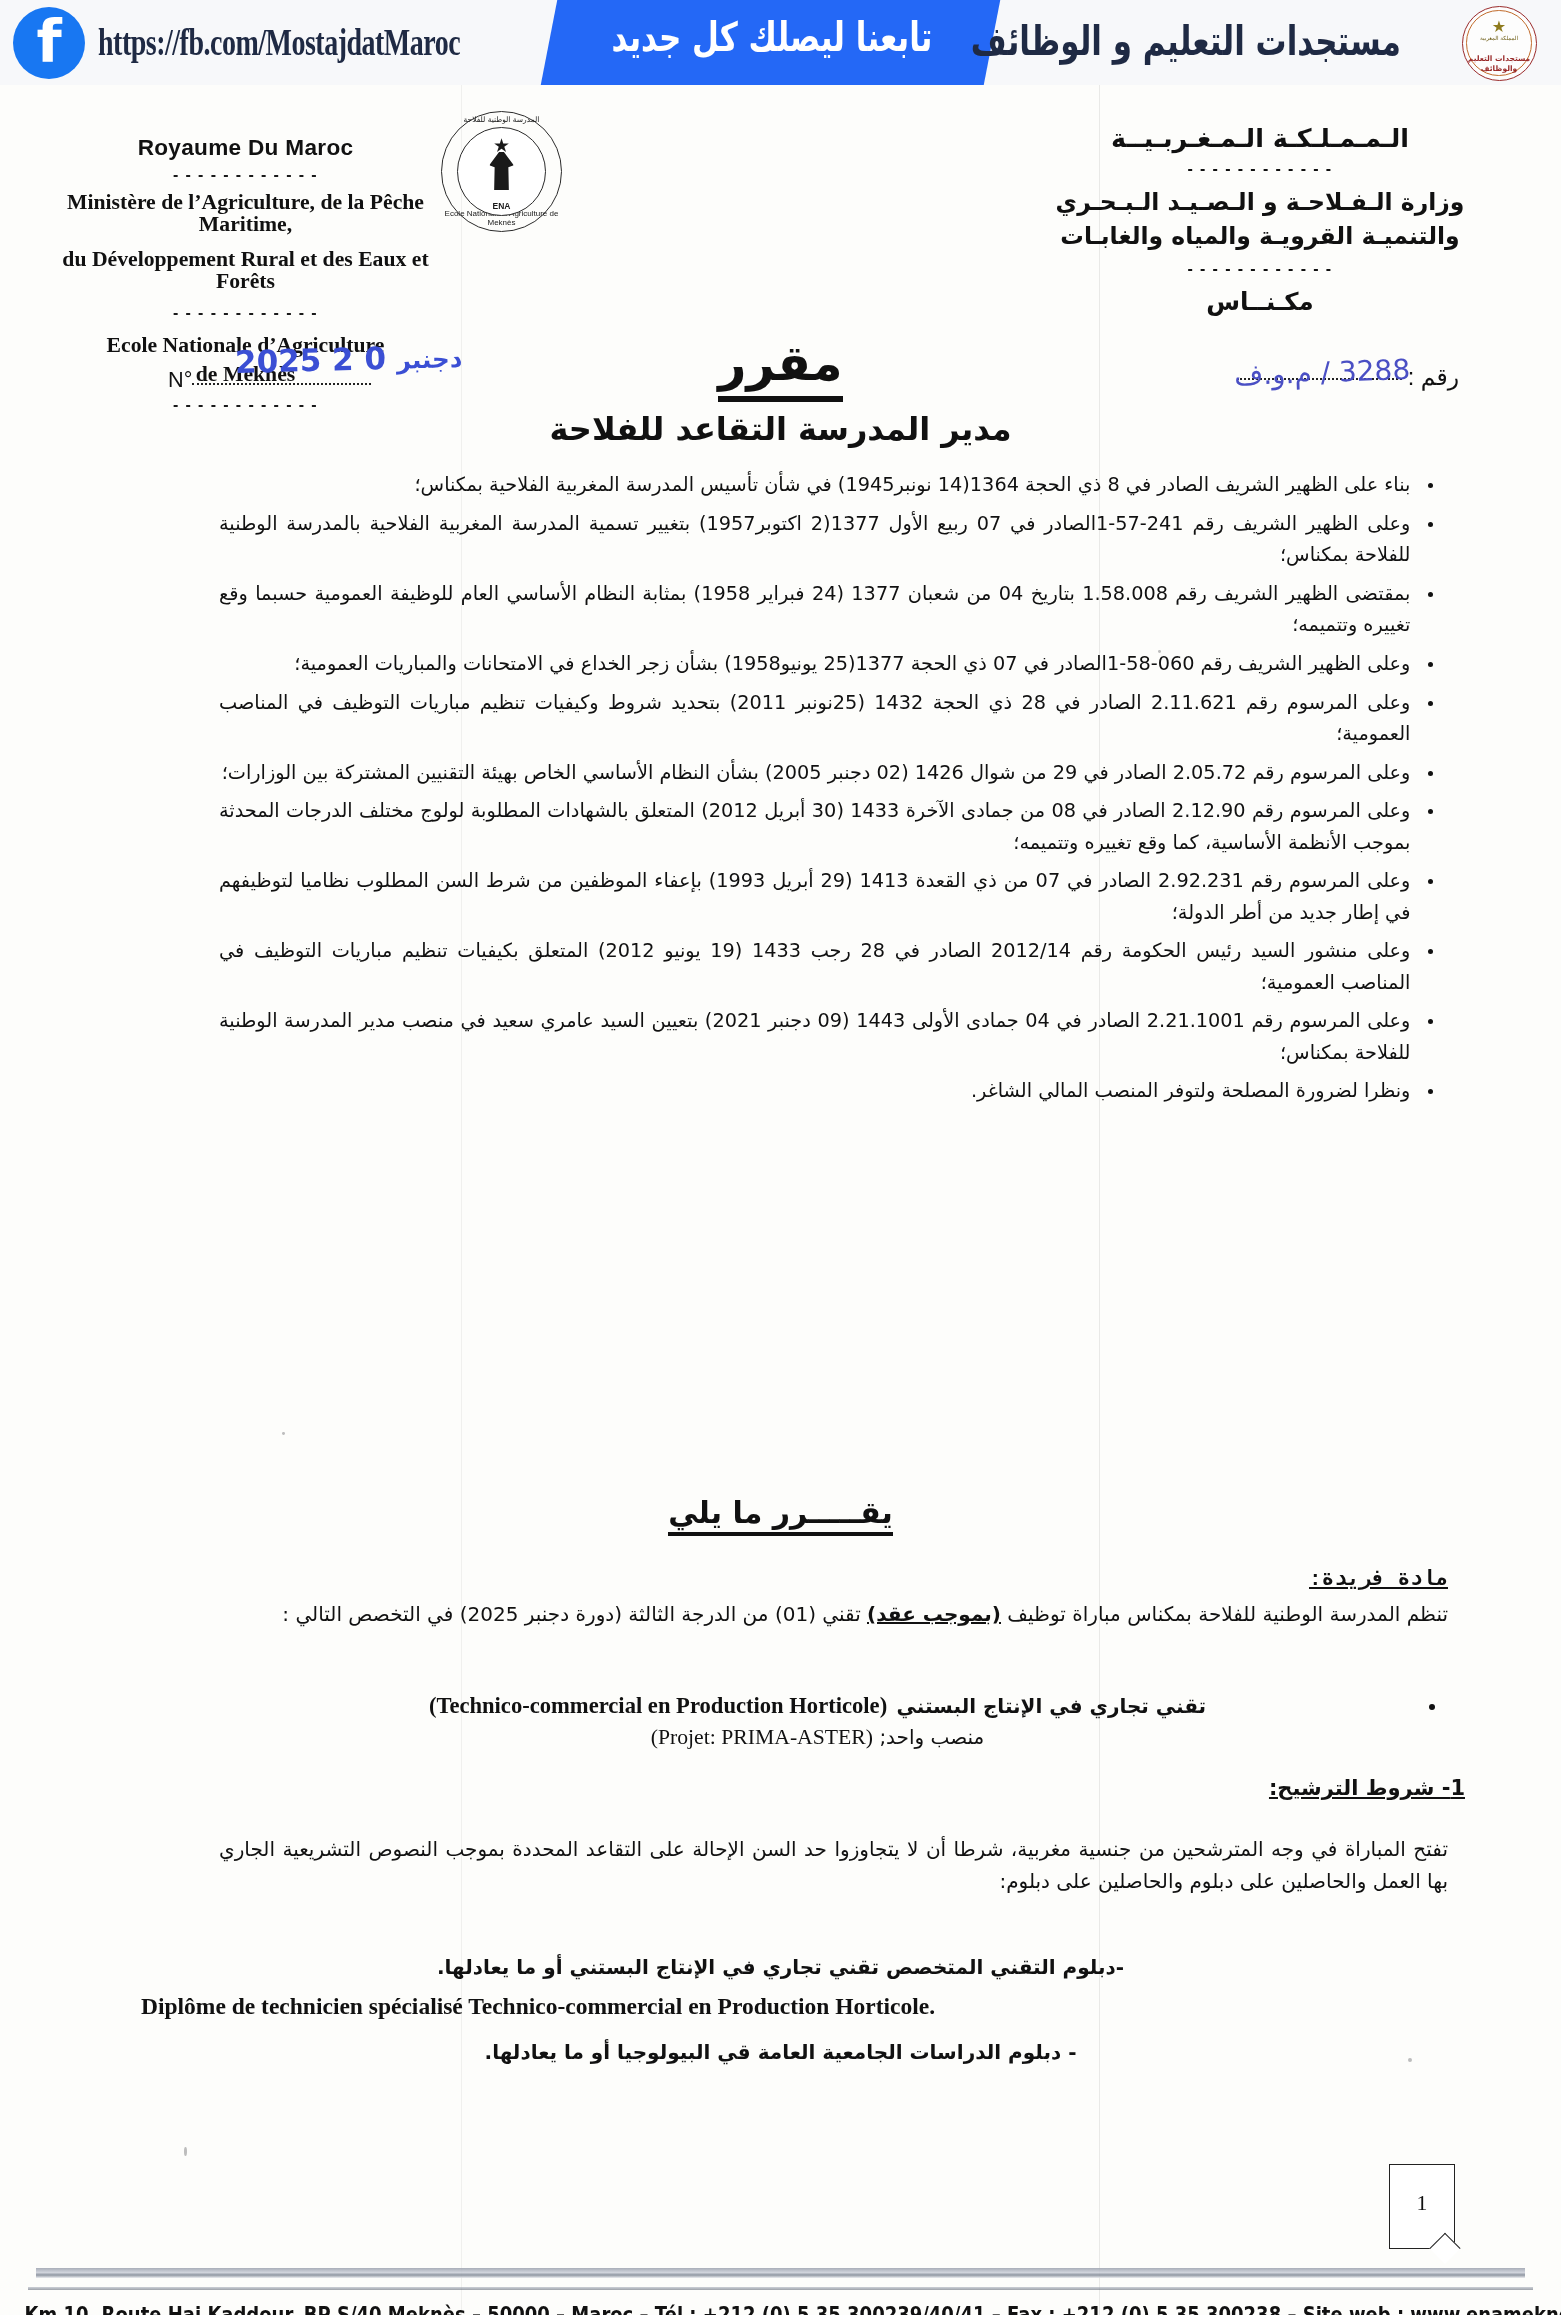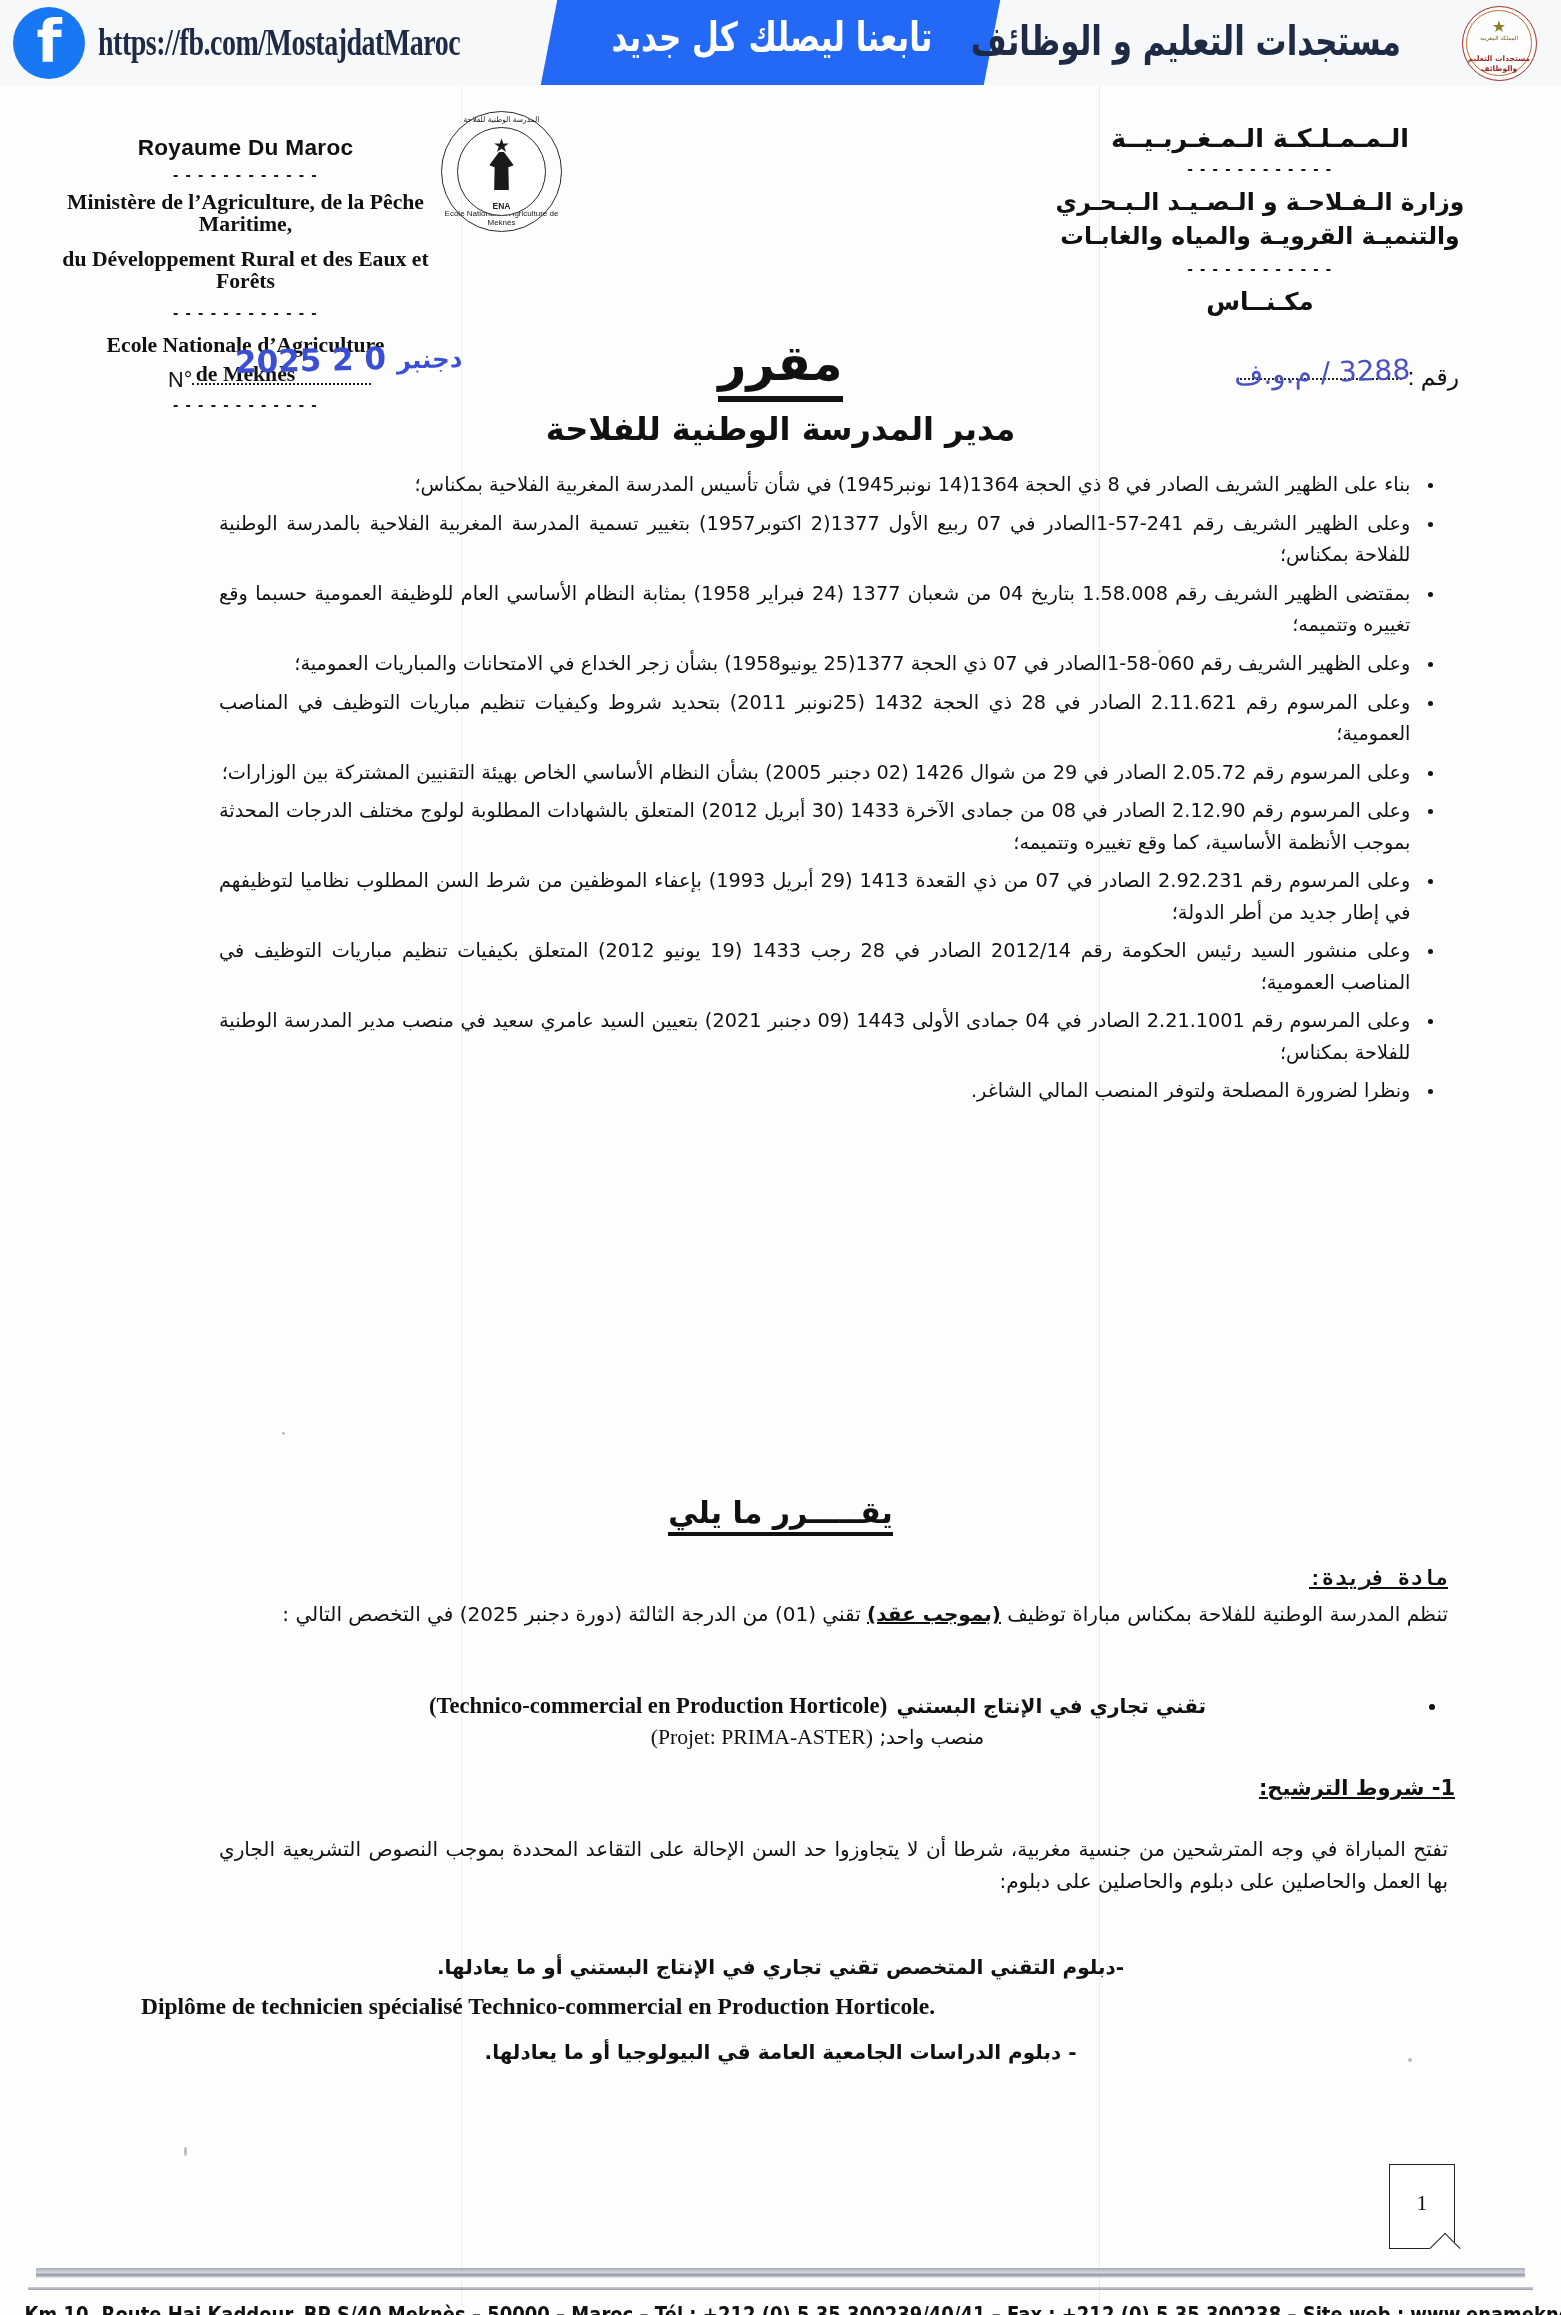--- a/index.html
+++ b/index.html
@@ -406,21 +406,21 @@
   }
   .spec-line2 .fr {
     font-family: "Liberation Serif", serif;
     font-size: 21.7px;
     direction: ltr;
     unicode-bidi: embed;
   }
 
   .cond-head {
     position: absolute;
-    right: 106px; top: 1691px;
+    right: 96px; top: 1691px;
     direction: rtl;
     font-family: "DejaVu Sans", sans-serif;
     font-weight: bold;
     font-size: 21px;
     text-decoration: underline;
   }
   .cond-body {
     position: absolute;
     right: 113px; top: 1748px;
     width: 1229px;
@@ -568,21 +568,21 @@
       <div class="dashes">- - - - - - - - - - - -</div>
       <div class="a3">مكـنــاس</div>
     </div>
 
     <div class="ar-numline">
       <span>رقم :</span><span class="dots"></span>
     </div>
     <div class="stamp-ar">3288 / م.و.ف</div>
 
     <div class="doc-title"><span>مقرر</span></div>
-    <div class="doc-subtitle">مدير المدرسة الوطنية للفلاحة</div>
+    <div class="doc-subtitle">مدير المدرسة التقاعد للفلاحة</div>
 
     <div class="whereas">
       <ul>
         <li>بناء على الظهير الشريف الصادر في 8 ذي الحجة 1364(14 نونبر1945) في شأن تأسيس المدرسة المغربية الفلاحية بمكناس؛</li>
         <li>وعلى الظهير الشريف رقم 241-57-1الصادر في 07 ربيع الأول 1377(2 اكتوبر1957) بتغيير تسمية المدرسة المغربية الفلاحية بالمدرسة الوطنية للفلاحة بمكناس؛</li>
         <li>بمقتضى الظهير الشريف رقم 1.58.008 بتاريخ 04 من شعبان 1377 (24 فبراير 1958) بمثابة النظام الأساسي العام للوظيفة العمومية حسبما وقع تغييره وتتميمه؛</li>
         <li>وعلى الظهير الشريف رقم 060-58-1الصادر في 07 ذي الحجة 1377(25 يونيو1958) بشأن زجر الخداع في الامتحانات والمباريات العمومية؛</li>
         <li>وعلى المرسوم رقم 2.11.621 الصادر في 28 ذي الحجة 1432 (25نونبر 2011) بتحديد شروط وكيفيات تنظيم مباريات التوظيف في المناصب العمومية؛</li>
         <li>وعلى المرسوم رقم 2.05.72 الصادر في 29 من شوال 1426 (02 دجنبر 2005) بشأن النظام الأساسي الخاص بهيئة التقنيين المشتركة بين الوزارات؛</li>
         <li>وعلى المرسوم رقم 2.12.90 الصادر في 08 من جمادى الآخرة 1433 (30 أبريل 2012) المتعلق بالشهادات المطلوبة لولوج مختلف الدرجات المحدثة بموجب الأنظمة الأساسية، كما وقع تغييره وتتميمه؛</li>

